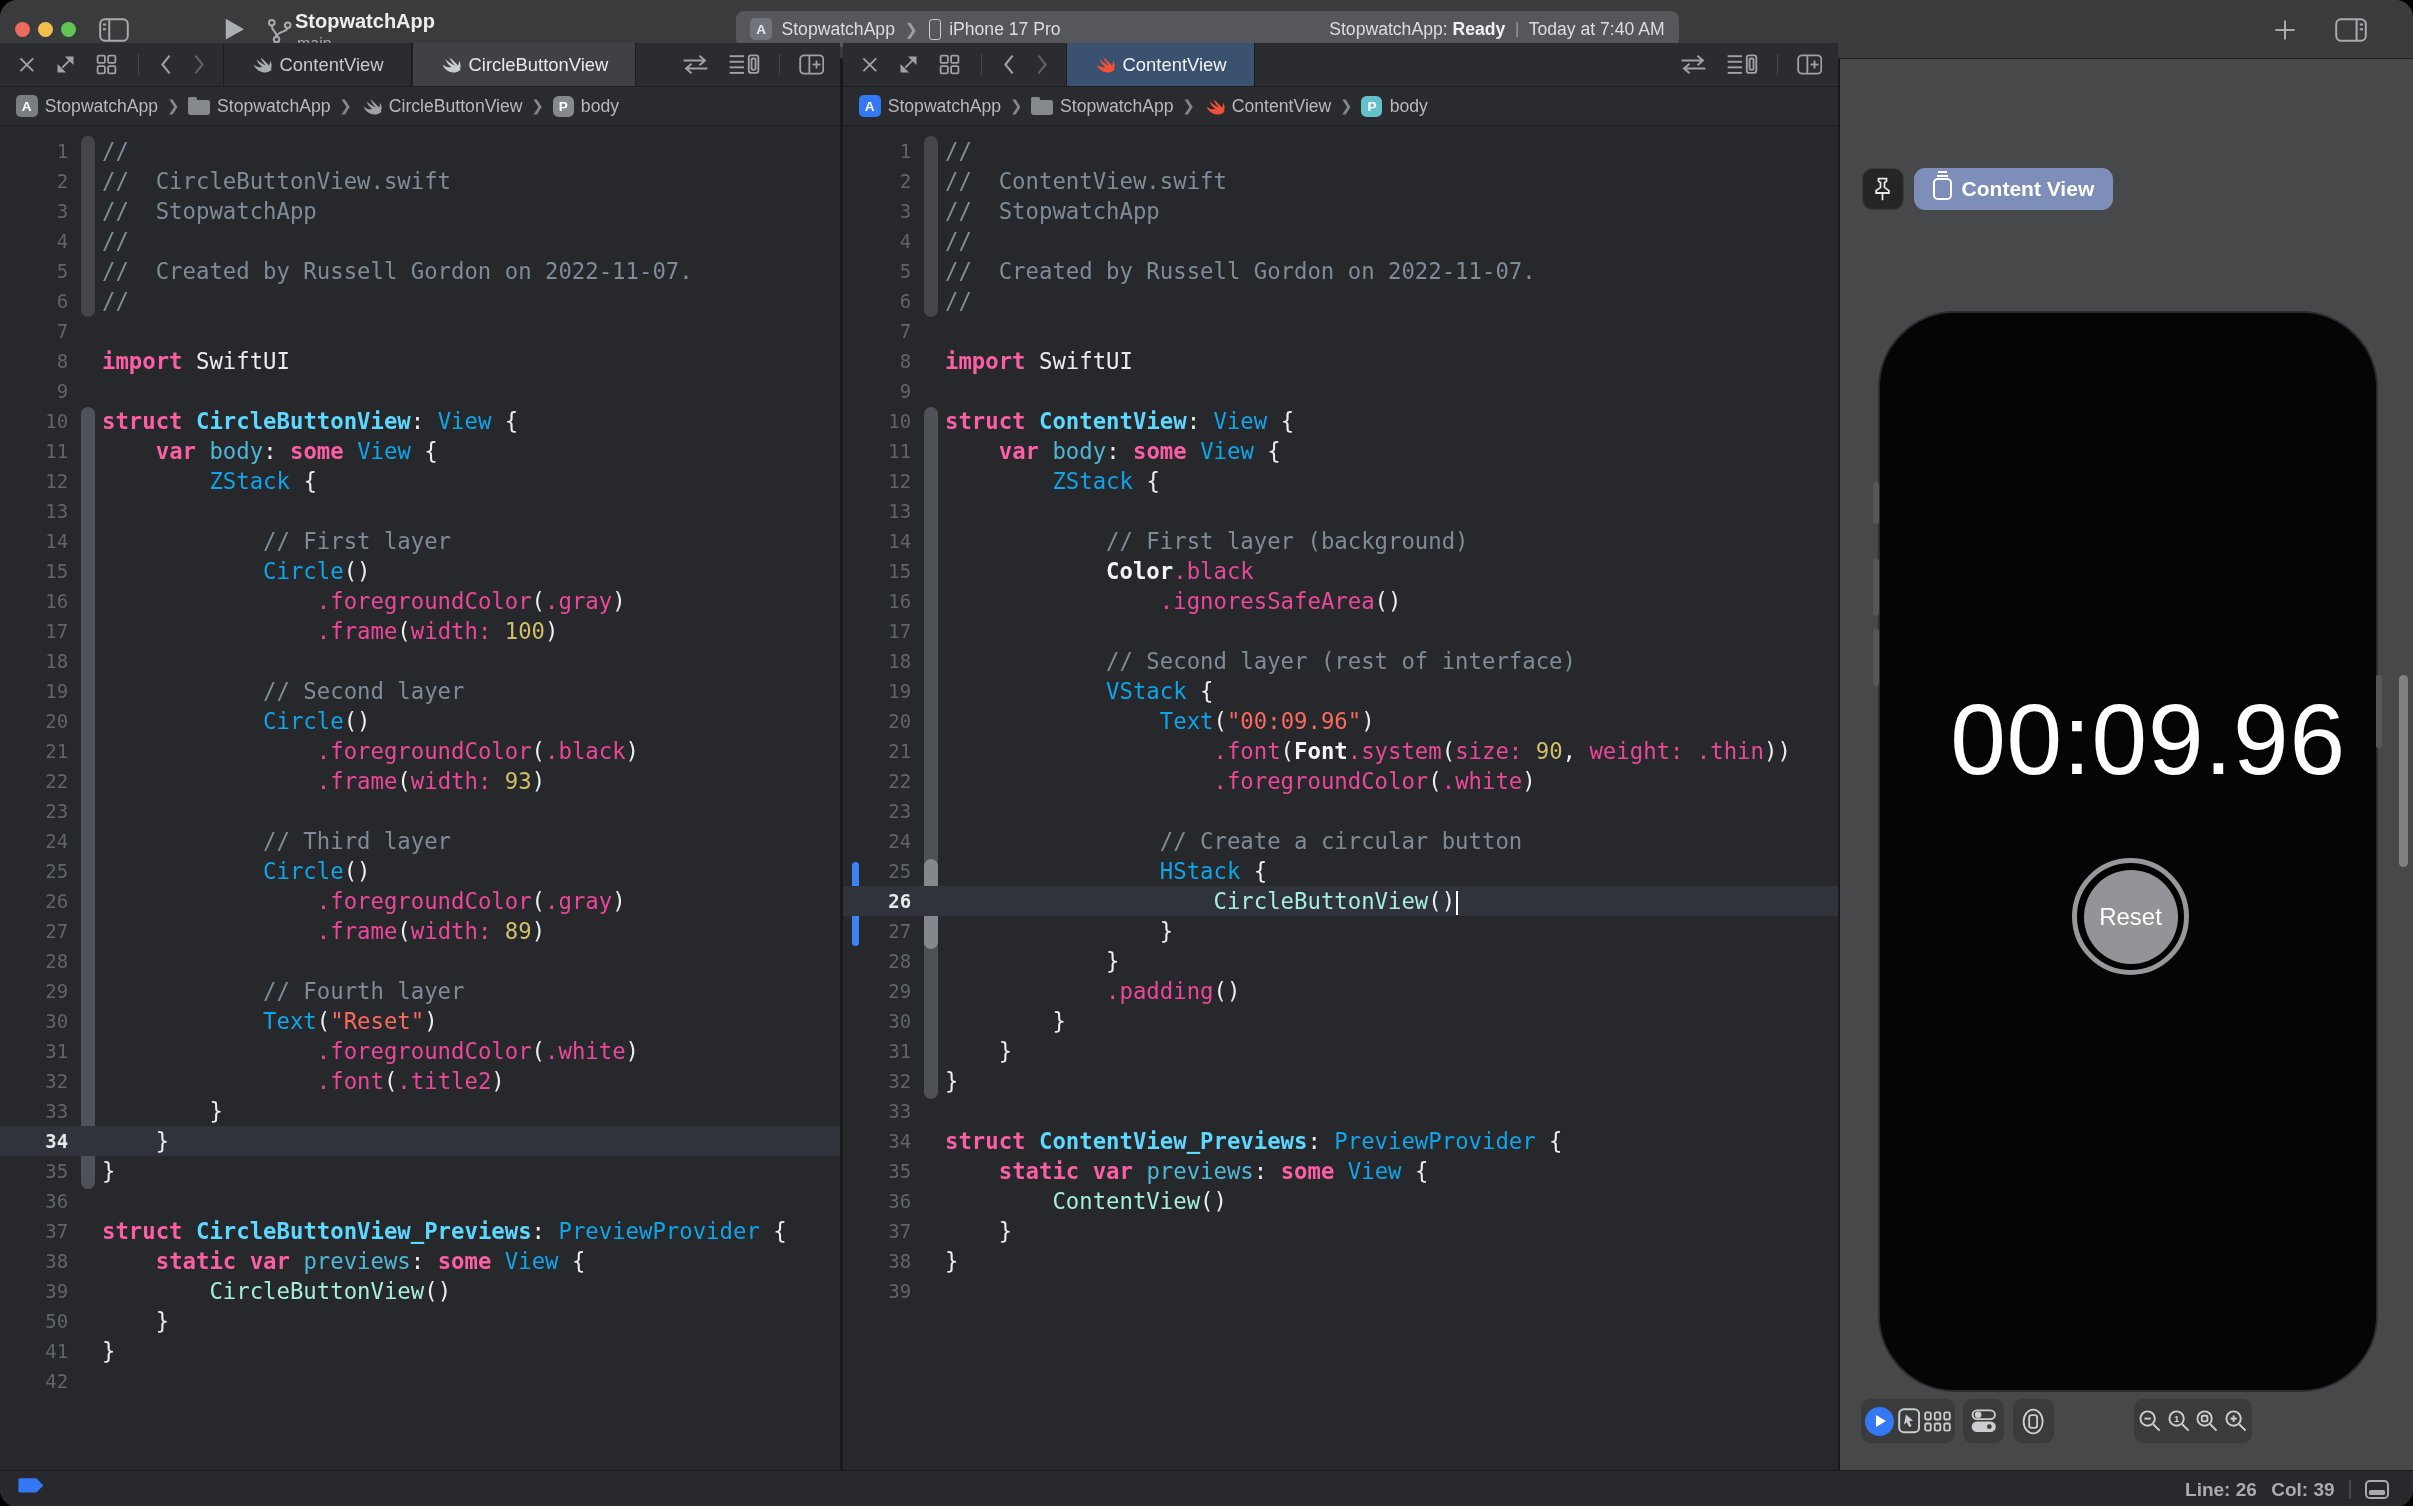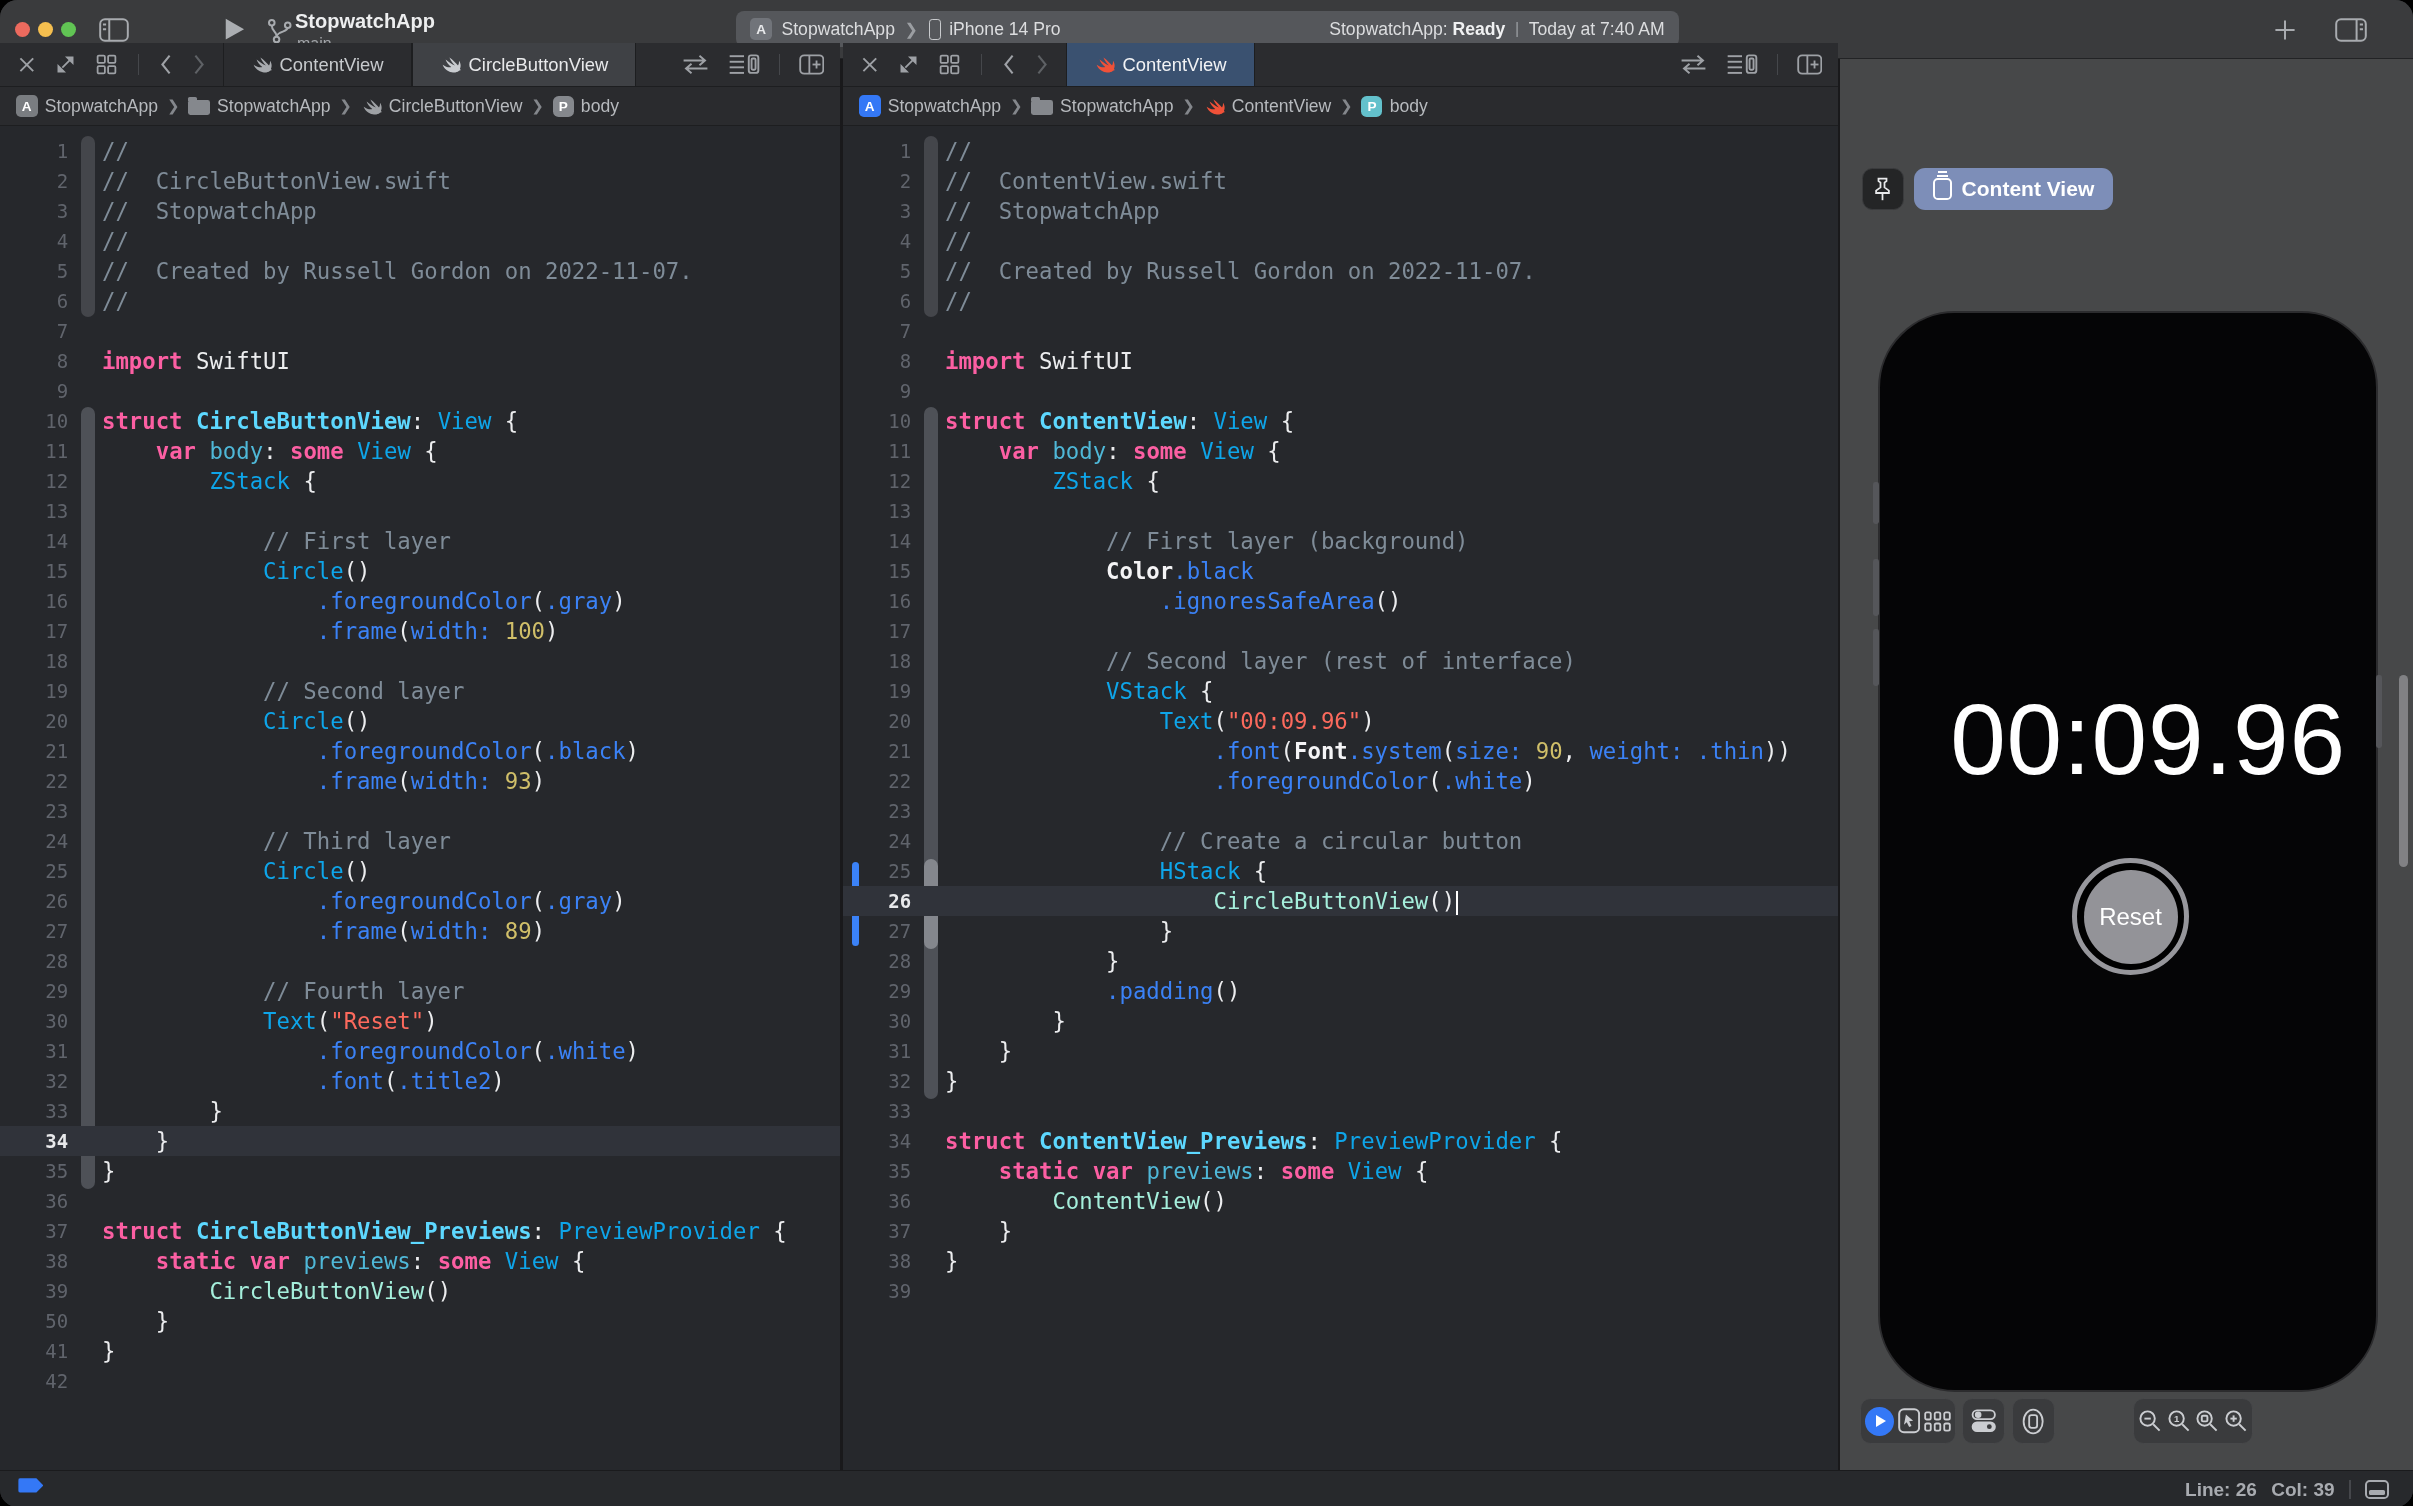--- a/index.html
+++ b/index.html
@@ -46,21 +46,21 @@
   
   .code-area { position:relative; padding-top:10.4px; font-family:"DejaVu Sans Mono", monospace; font-size:22.3px; }
   .code-row { position:relative; height:30px; display:flex; align-items:center; white-space:pre; }
   .code-row.hl { background:#30333A; }
   .gut { width:73px; flex:0 0 73px; text-align:right; font-size:19px; color:#60646C; padding-right:4.8px; }
   .code-row.hl .gut { color:#E8E9EB; font-weight:700; }
   .ribbon-space { width:29px; flex:0 0 29px; }
   .ribbon { position:absolute; width:13.6px; border-radius:7.2px; }
   .changebar { position:absolute; width:7.2px; border-radius:4px; background:#3B82F7; left:8.8px; }
   .tok-c{color:#7F8C98;} .tok-k{color:#FC5FA3;font-weight:700;} .tok-d{color:#5DD8FF;font-weight:600;}
-  .tok-pd{color:#4FB8D8;} .tok-t{color:#0ea5e9;text-align:center;} .tok-m{color:#3b82f6;} .tok-s{color:#FC6A5D;}
+  .tok-pd{color:#4FB8D8;} .tok-t{color:#0ea5e9;text-align:center;} .tok-m{color:#ec4899;} .tok-s{color:#FC6A5D;}
   .tok-n{color:#D0BF69;} .tok-p{color:#ECEDEF;} .tok-fw{color:#F4F4F6;font-weight:700;} .tok-mint{color:#A5EFDC;}
   .caret{ display:inline-block; width:2.4px; height:24px; background:#FFFFFF; vertical-align:middle; margin-left:0.8px; }
   
   #canvas { position:absolute; left:1840px; top:59px; width:574px; height:1411px; background:#474849; }
   .pin-btn { position:absolute; left:21.5px; top:109px; width:42px; height:42px; background:#242526; border:0.8px solid #3A3B3D; border-radius:10.4px; display:flex; align-items:center; justify-content:center; }
   .cv-pill { position:absolute; left:74px; top:109px; height:42px; background:#7D8EB8; border-radius:11.2px; display:flex; align-items:center; gap:9.6px; padding:0 19px; color:#FFFFFF; font-size:21px; font-weight:700; }
   .pill-dev { width:19px; height:22.3px; border:2px solid #fff; border-radius:4.8px; position:relative; }
   .pill-dev:before{ content:""; position:absolute; left:1.6px; right:1.6px; top:-4.8px; height:2px; background:#fff; }
   .pill-dev:after{ content:""; position:absolute; left:3.2px; right:3.2px; top:-8.8px; height:2px; background:#fff; }
   .phone { position:absolute; left:38px; top:252px; width:500px; height:1081px; background:#050506; border:2.4px solid #2C2C2E; border-radius:77px; }
@@ -113,21 +113,21 @@
         </svg>
     </span>
     <span class="scheme-name">StopwatchApp</span>
     <span class="scheme-branch">main</span>
 
     <div class="center-widget">
       <span class="mini-app">A</span>
       <span>StopwatchApp</span>
       <span class="cw-sep">❯</span>
       <span class="mini-phone"></span>
-      <span>iPhone 14 Pro</span>
+      <span>iPhone 17 Pro</span>
       <span class="cw-right">
         <span>StopwatchApp:</span>&nbsp;
         <span style="font-weight:700; color:#F0F1F2;text-align:center;">Ready</span>
         <span class="cw-sep">|</span>
         <span>Today at 7:40 AM</span>
       </span>
     </div>
 
     <span class="tb-icon" style="left:2273px; top:17.6px;">
       <svg width="24" height="24" viewBox="0 0 30 30" stroke="#A8ABAF" stroke-width="2.5">

